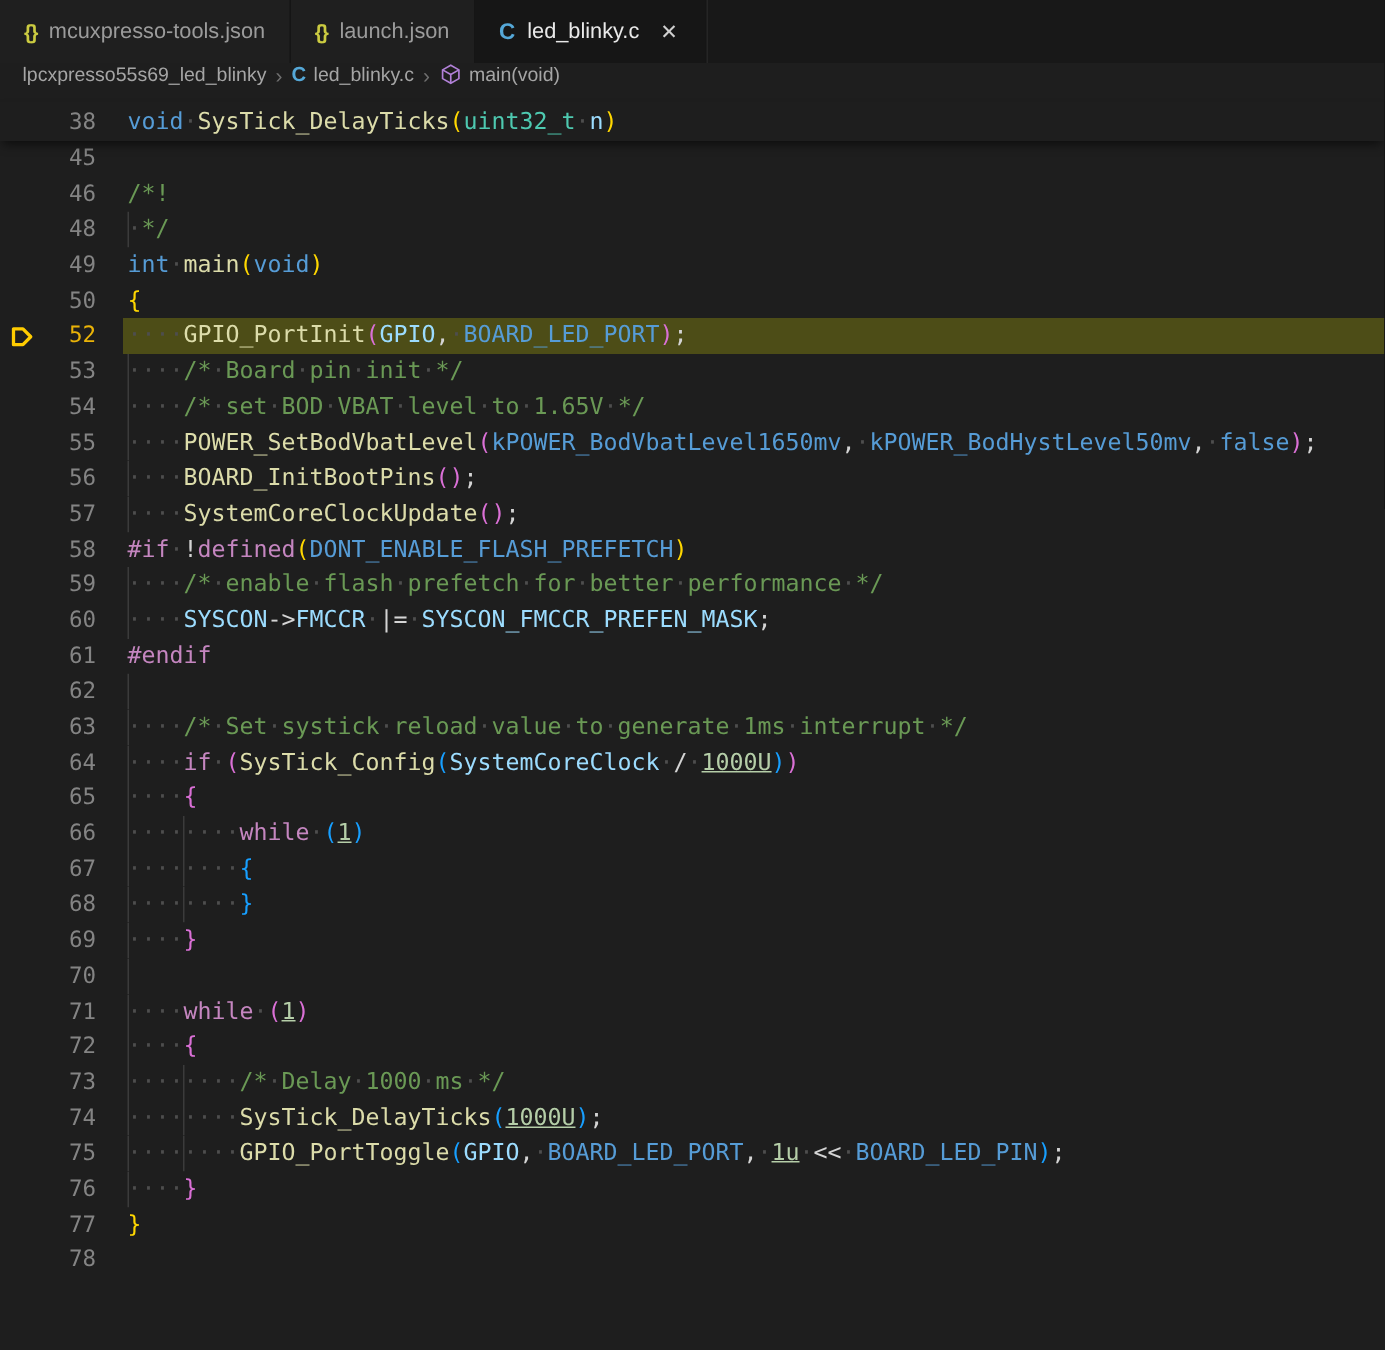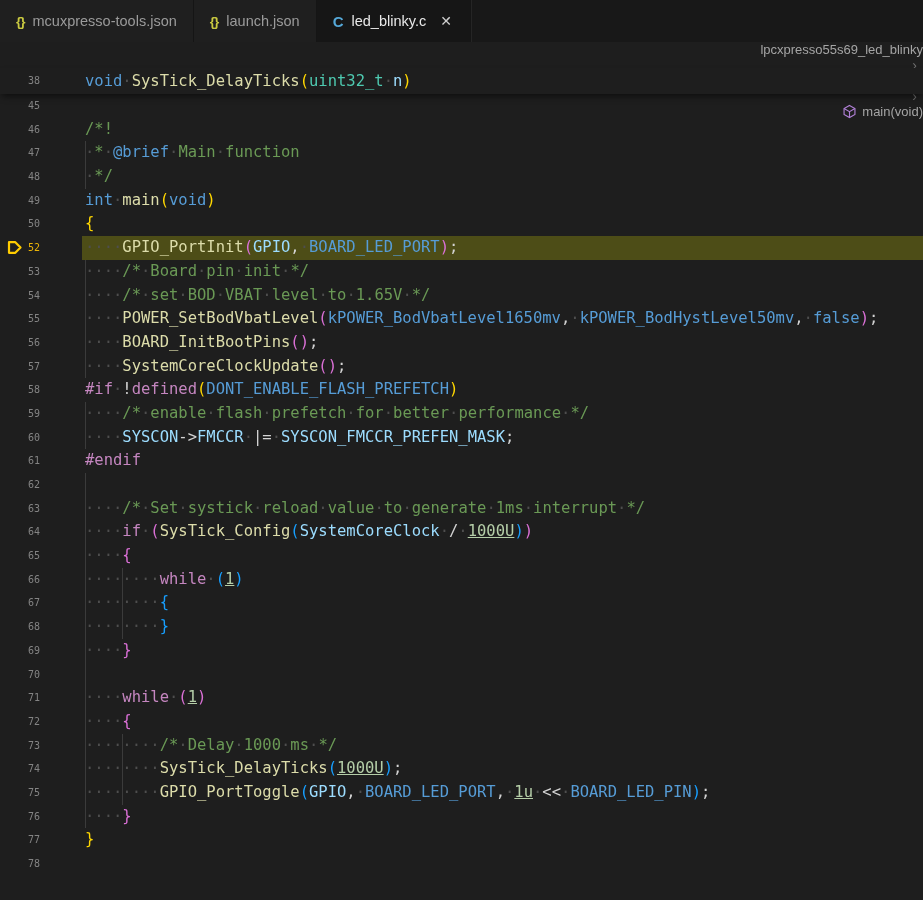--- a/index.html
+++ b/index.html
@@ -21,43 +21,43 @@
   }
   .tab.active { background:var(--active-tab-bg,#161616); color:#e9e9e9; }
   .ticon { margin-right:8px; font-weight:bold; }
   .icon-json { color:var(--json-icon,#CBCB41); font-size:13.5px; letter-spacing:-1px; }
   .icon-c { color:var(--c-icon,#55A8D8); font-size:15px; }
   .tab .close { margin-left:12px; color:#cfcfcf; font-size:14px; line-height:1; padding:1px 2px; border-radius:3px; }
   .tab-rest { flex:1; background:var(--tabbar-bg,#181818); border-left:1px solid #252525; }
   
   .breadcrumb {
     height:26px; background:var(--editor-bg,#1e1e1e);
-    display:flex; align-items:flex-end; padding-left:32px;
-    color:#a5a5a5; font-size:13px; white-space:nowrap;flex-direction:column;
+    display:flex; align-items:flex-start; padding-left:15px;
+    color:#a5a5a5; font-size:13px; white-space:nowrap;
   }
   .breadcrumb .sep { color:#6f6f6f; font-size:14px; margin:0 6px; }
   .bc-icon { margin-right:5px; display:inline-flex; align-items:center; }
   .bc-c { color:var(--c-icon,#55A8D8); font-weight:bold; font-size:13.5px; }
   
   .editor { position:relative; height:832px; }
   .sticky {
     height:26px; background:var(--editor-bg,#1e1e1e); position:relative; z-index:3;
     box-shadow:0 4px 7px -2px rgba(0,0,0,0.6);
   }
   .sticky .row { height:26px; line-height:26px; }
   .code { position:relative; z-index:1; }
   .row {
     display:flex; height:23.7px; line-height:23.7px;
     font-family:"DejaVu Sans Mono", monospace; font-size:15.5px;
     color:#d4d4d4; white-space:pre;
   }
   .glyph { flex:0 0 28px; display:flex; align-items:center; justify-content:center; }
   .lnum {
-    flex:0 0 54px; text-align:left; color:var(--line-number,#848484);
-    font-size:10px;
+    flex:0 0 54px; text-align:center; color:var(--line-number,#848484);
+    font-size:15px;
   }
   .content { flex:1; position:relative; padding-left:3px; overflow:hidden; }
   .row.current .content { background:var(--current-line-bg,rgba(255,255,0,0.21)); }
   .row.current .lnum { color:#eab308; }
   .guide { position:absolute; top:0; bottom:0; width:1px; background:var(--indent-guide,#3b3b3b); }
   .ws { color:var(--whitespace-dot,#4e4e4e); }
   .tk-df  { color:var(--tk-df,#D4D4D4); }
   .tk-kw  { color:var(--tk-kw,#569CD6);text-align:center; }
   .tk-ct  { color:var(--tk-ct,#C586C0); }
   .tk-fn  { color:var(--tk-fn,#DCDCAA);text-align:right; }
@@ -111,21 +111,20 @@
         <span>main(void)</span>
       </span>
     </div>
   <div class="editor">
     <div class="sticky" id="sticky">
         <div class="row"><span class="glyph"></span><span class="lnum">38</span><span class="content"><span class="tk tk-kw">void</span><span class="tk tk-df"><span class="ws">·</span></span><span class="tk tk-fn">SysTick_DelayTicks</span><span class="tk tk-b1">(</span><span class="tk tk-ty">uint32_t</span><span class="tk tk-df"><span class="ws">·</span></span><span class="tk tk-va">n</span><span class="tk tk-b1">)</span></span></div>
       </div>
     <div class="code" id="code">
         <div class="row"><span class="glyph"></span><span class="lnum">45</span><span class="content"></span></div>
         <div class="row"><span class="glyph"></span><span class="lnum">46</span><span class="content"><span class="tk tk-cm">/*!</span></span></div>
-        <div class="row"><span class="glyph"></span><span class="lnum">47</span><span class="content"><i class="guide" style="left: 3px;"></i><span class="tk tk-cm"><span class="ws">·</span>*<span class="ws">·</span></span><span class="tk tk-doc">@brief</span><span class="tk tk-cm"><span class="ws">·</span>Main<span class="ws">·</span>function</span></span></div>
         <div class="row"><span class="glyph"></span><span class="lnum">48</span><span class="content"><i class="guide" style="left: 3px;"></i><span class="tk tk-cm"><span class="ws">·</span>*/</span></span></div>
         <div class="row"><span class="glyph"></span><span class="lnum">49</span><span class="content"><span class="tk tk-kw">int</span><span class="tk tk-df"><span class="ws">·</span></span><span class="tk tk-fn">main</span><span class="tk tk-b1">(</span><span class="tk tk-kw">void</span><span class="tk tk-b1">)</span></span></div>
         <div class="row"><span class="glyph"></span><span class="lnum">50</span><span class="content"><span class="tk tk-b1">{</span></span></div>
         <div class="row current"><span class="glyph"><svg width="19" height="17" viewBox="0 0 19 17">
               <path d="M4 3.2 h6.3 l5.2 5.3 -5.2 5.3 H4 z" fill="none" stroke="#FFCC00" stroke-width="2.2" stroke-linejoin="round"></path>
             </svg></span><span class="lnum">52</span><span class="content"><span class="tk tk-df"><span class="ws">····</span></span><span class="tk tk-fn">GPIO_PortInit</span><span class="tk tk-b2">(</span><span class="tk tk-va">GPIO</span><span class="tk tk-df">,<span class="ws">·</span></span><span class="tk tk-mc">BOARD_LED_PORT</span><span class="tk tk-b2">)</span><span class="tk tk-df">;</span></span></div>
         <div class="row"><span class="glyph"></span><span class="lnum">53</span><span class="content"><i class="guide" style="left: 3px;"></i><span class="tk tk-df"><span class="ws">····</span></span><span class="tk tk-cm">/*<span class="ws">·</span>Board<span class="ws">·</span>pin<span class="ws">·</span>init<span class="ws">·</span>*/</span></span></div>
         <div class="row"><span class="glyph"></span><span class="lnum">54</span><span class="content"><i class="guide" style="left: 3px;"></i><span class="tk tk-df"><span class="ws">····</span></span><span class="tk tk-cm">/*<span class="ws">·</span>set<span class="ws">·</span>BOD<span class="ws">·</span>VBAT<span class="ws">·</span>level<span class="ws">·</span>to<span class="ws">·</span>1.65V<span class="ws">·</span>*/</span></span></div>
         <div class="row"><span class="glyph"></span><span class="lnum">55</span><span class="content"><i class="guide" style="left: 3px;"></i><span class="tk tk-df"><span class="ws">····</span></span><span class="tk tk-fn">POWER_SetBodVbatLevel</span><span class="tk tk-b2">(</span><span class="tk tk-mc">kPOWER_BodVbatLevel1650mv</span><span class="tk tk-df">,<span class="ws">·</span></span><span class="tk tk-mc">kPOWER_BodHystLevel50mv</span><span class="tk tk-df">,<span class="ws">·</span></span><span class="tk tk-kw">false</span><span class="tk tk-b2">)</span><span class="tk tk-df">;</span></span></div>
         <div class="row"><span class="glyph"></span><span class="lnum">56</span><span class="content"><i class="guide" style="left: 3px;"></i><span class="tk tk-df"><span class="ws">····</span></span><span class="tk tk-fn">BOARD_InitBootPins</span><span class="tk tk-b2">(</span><span class="tk tk-b2">)</span><span class="tk tk-df">;</span></span></div>

